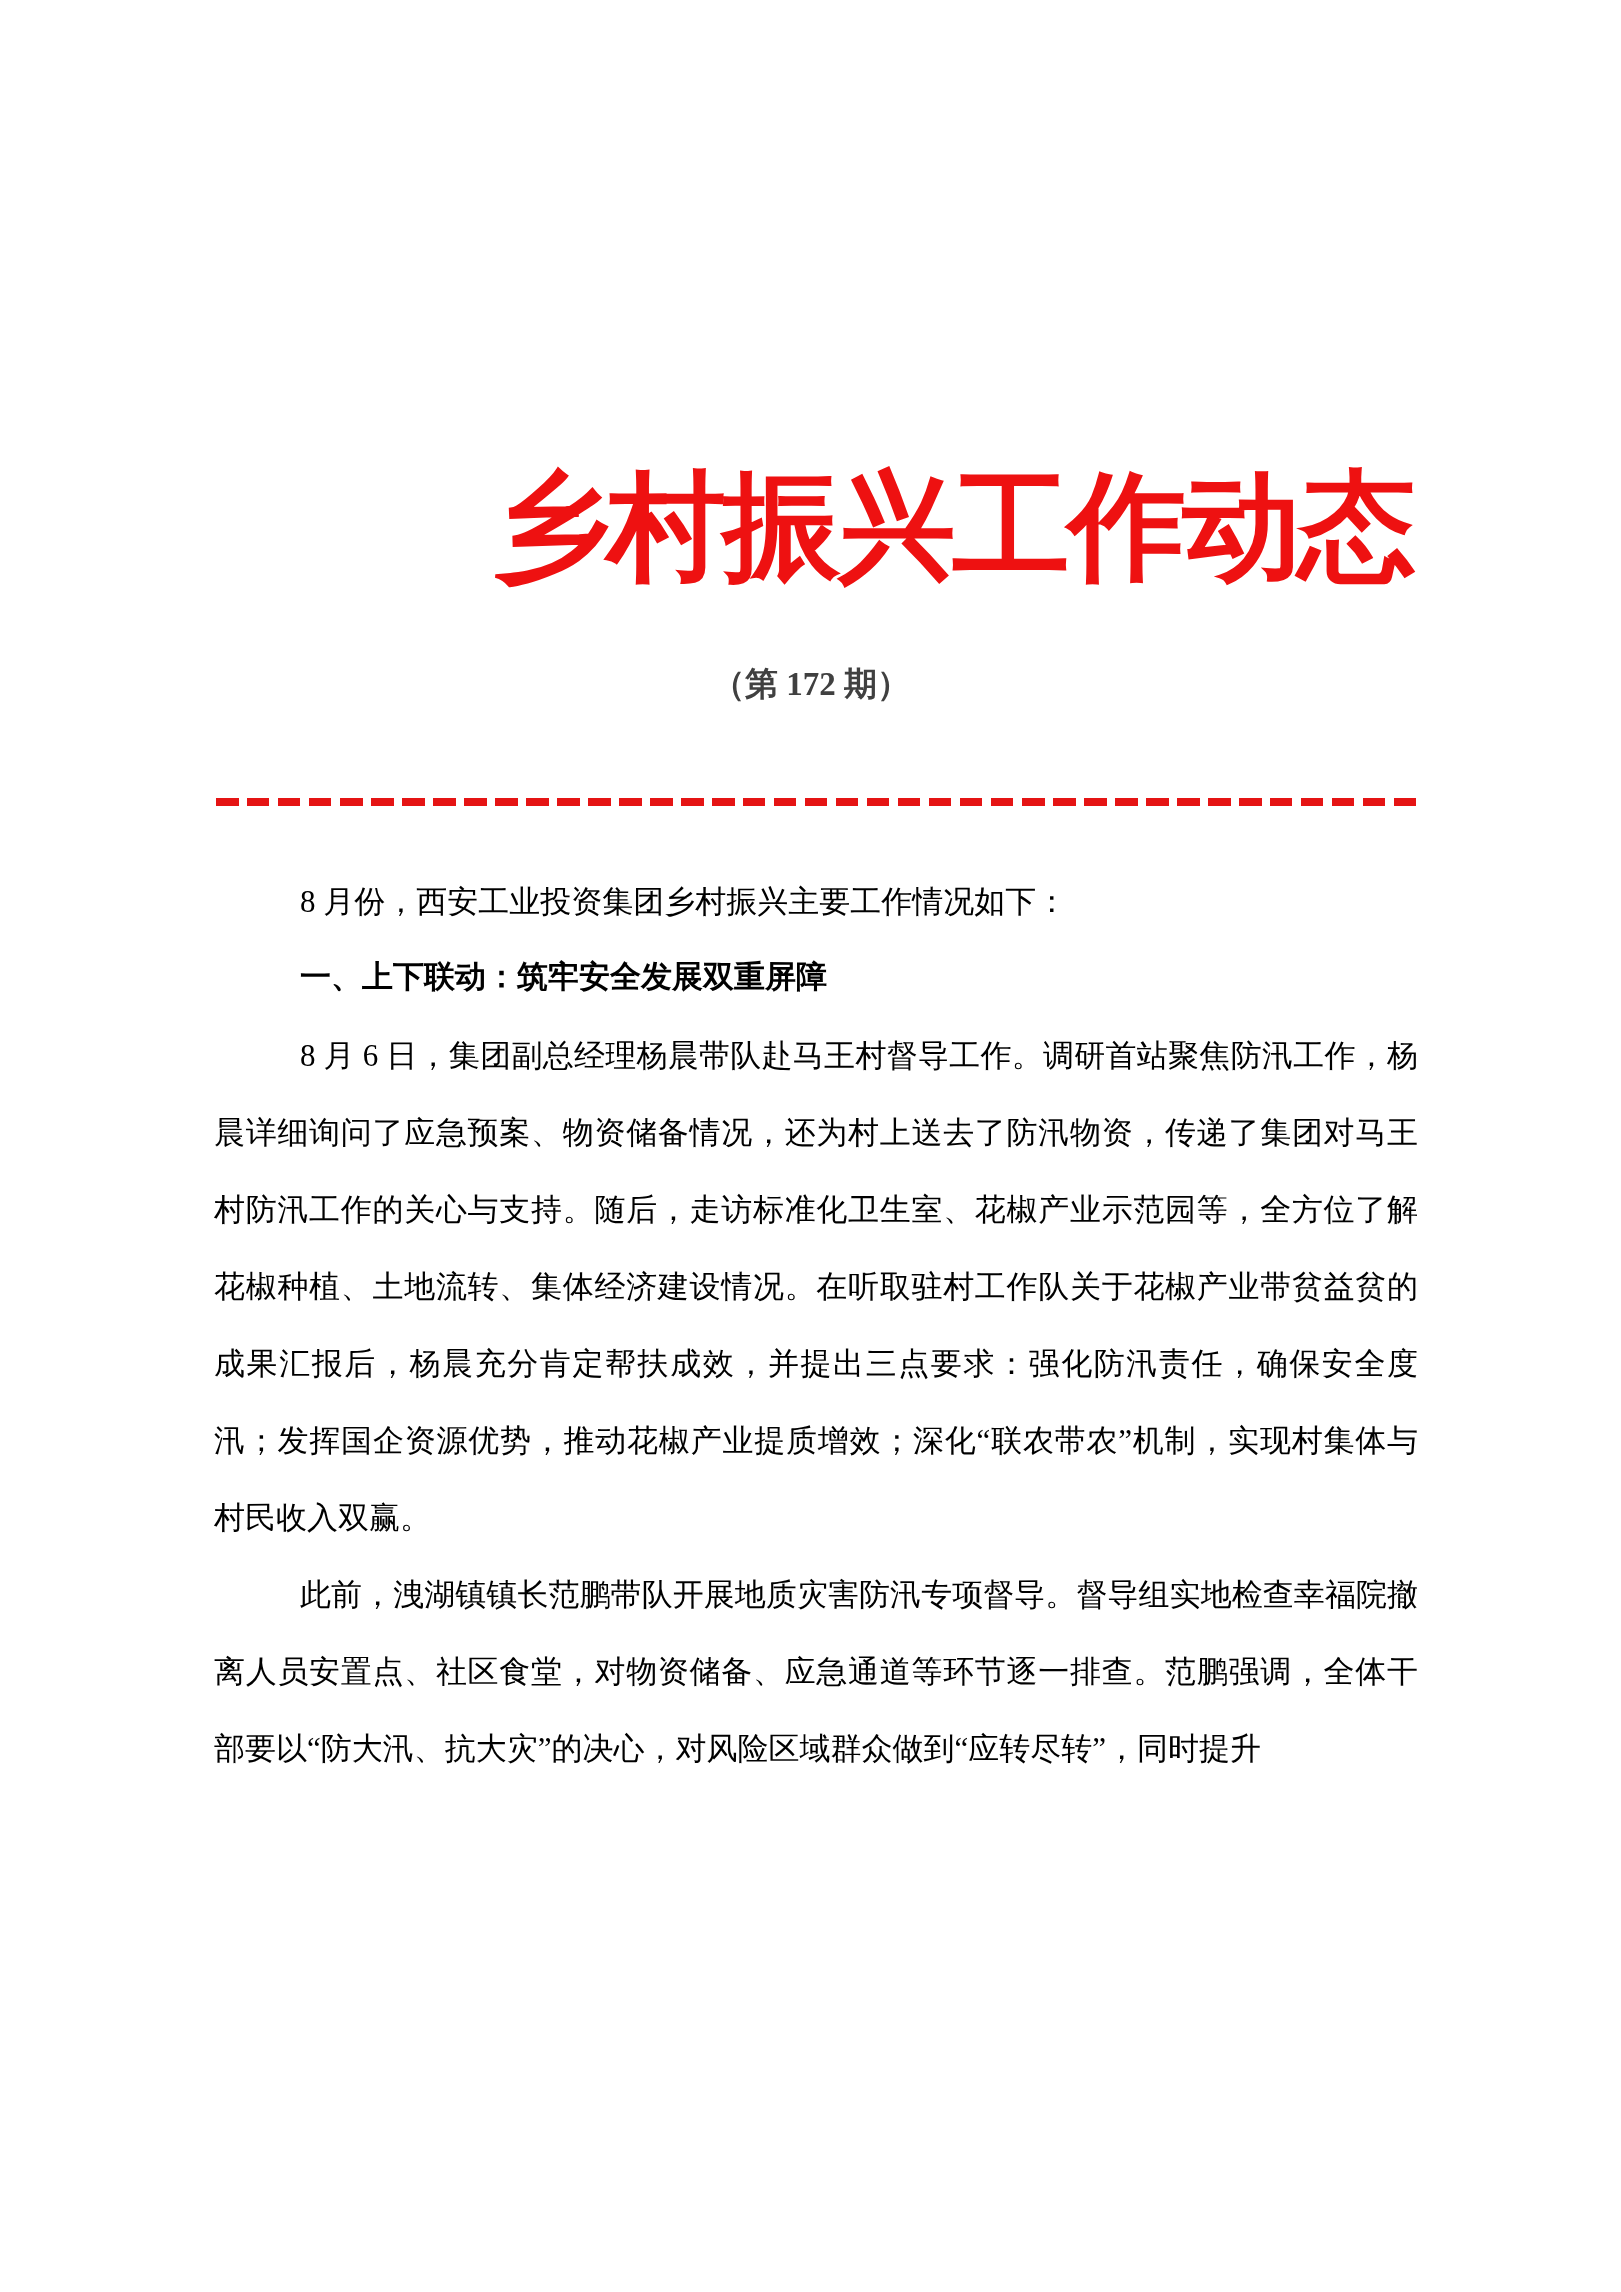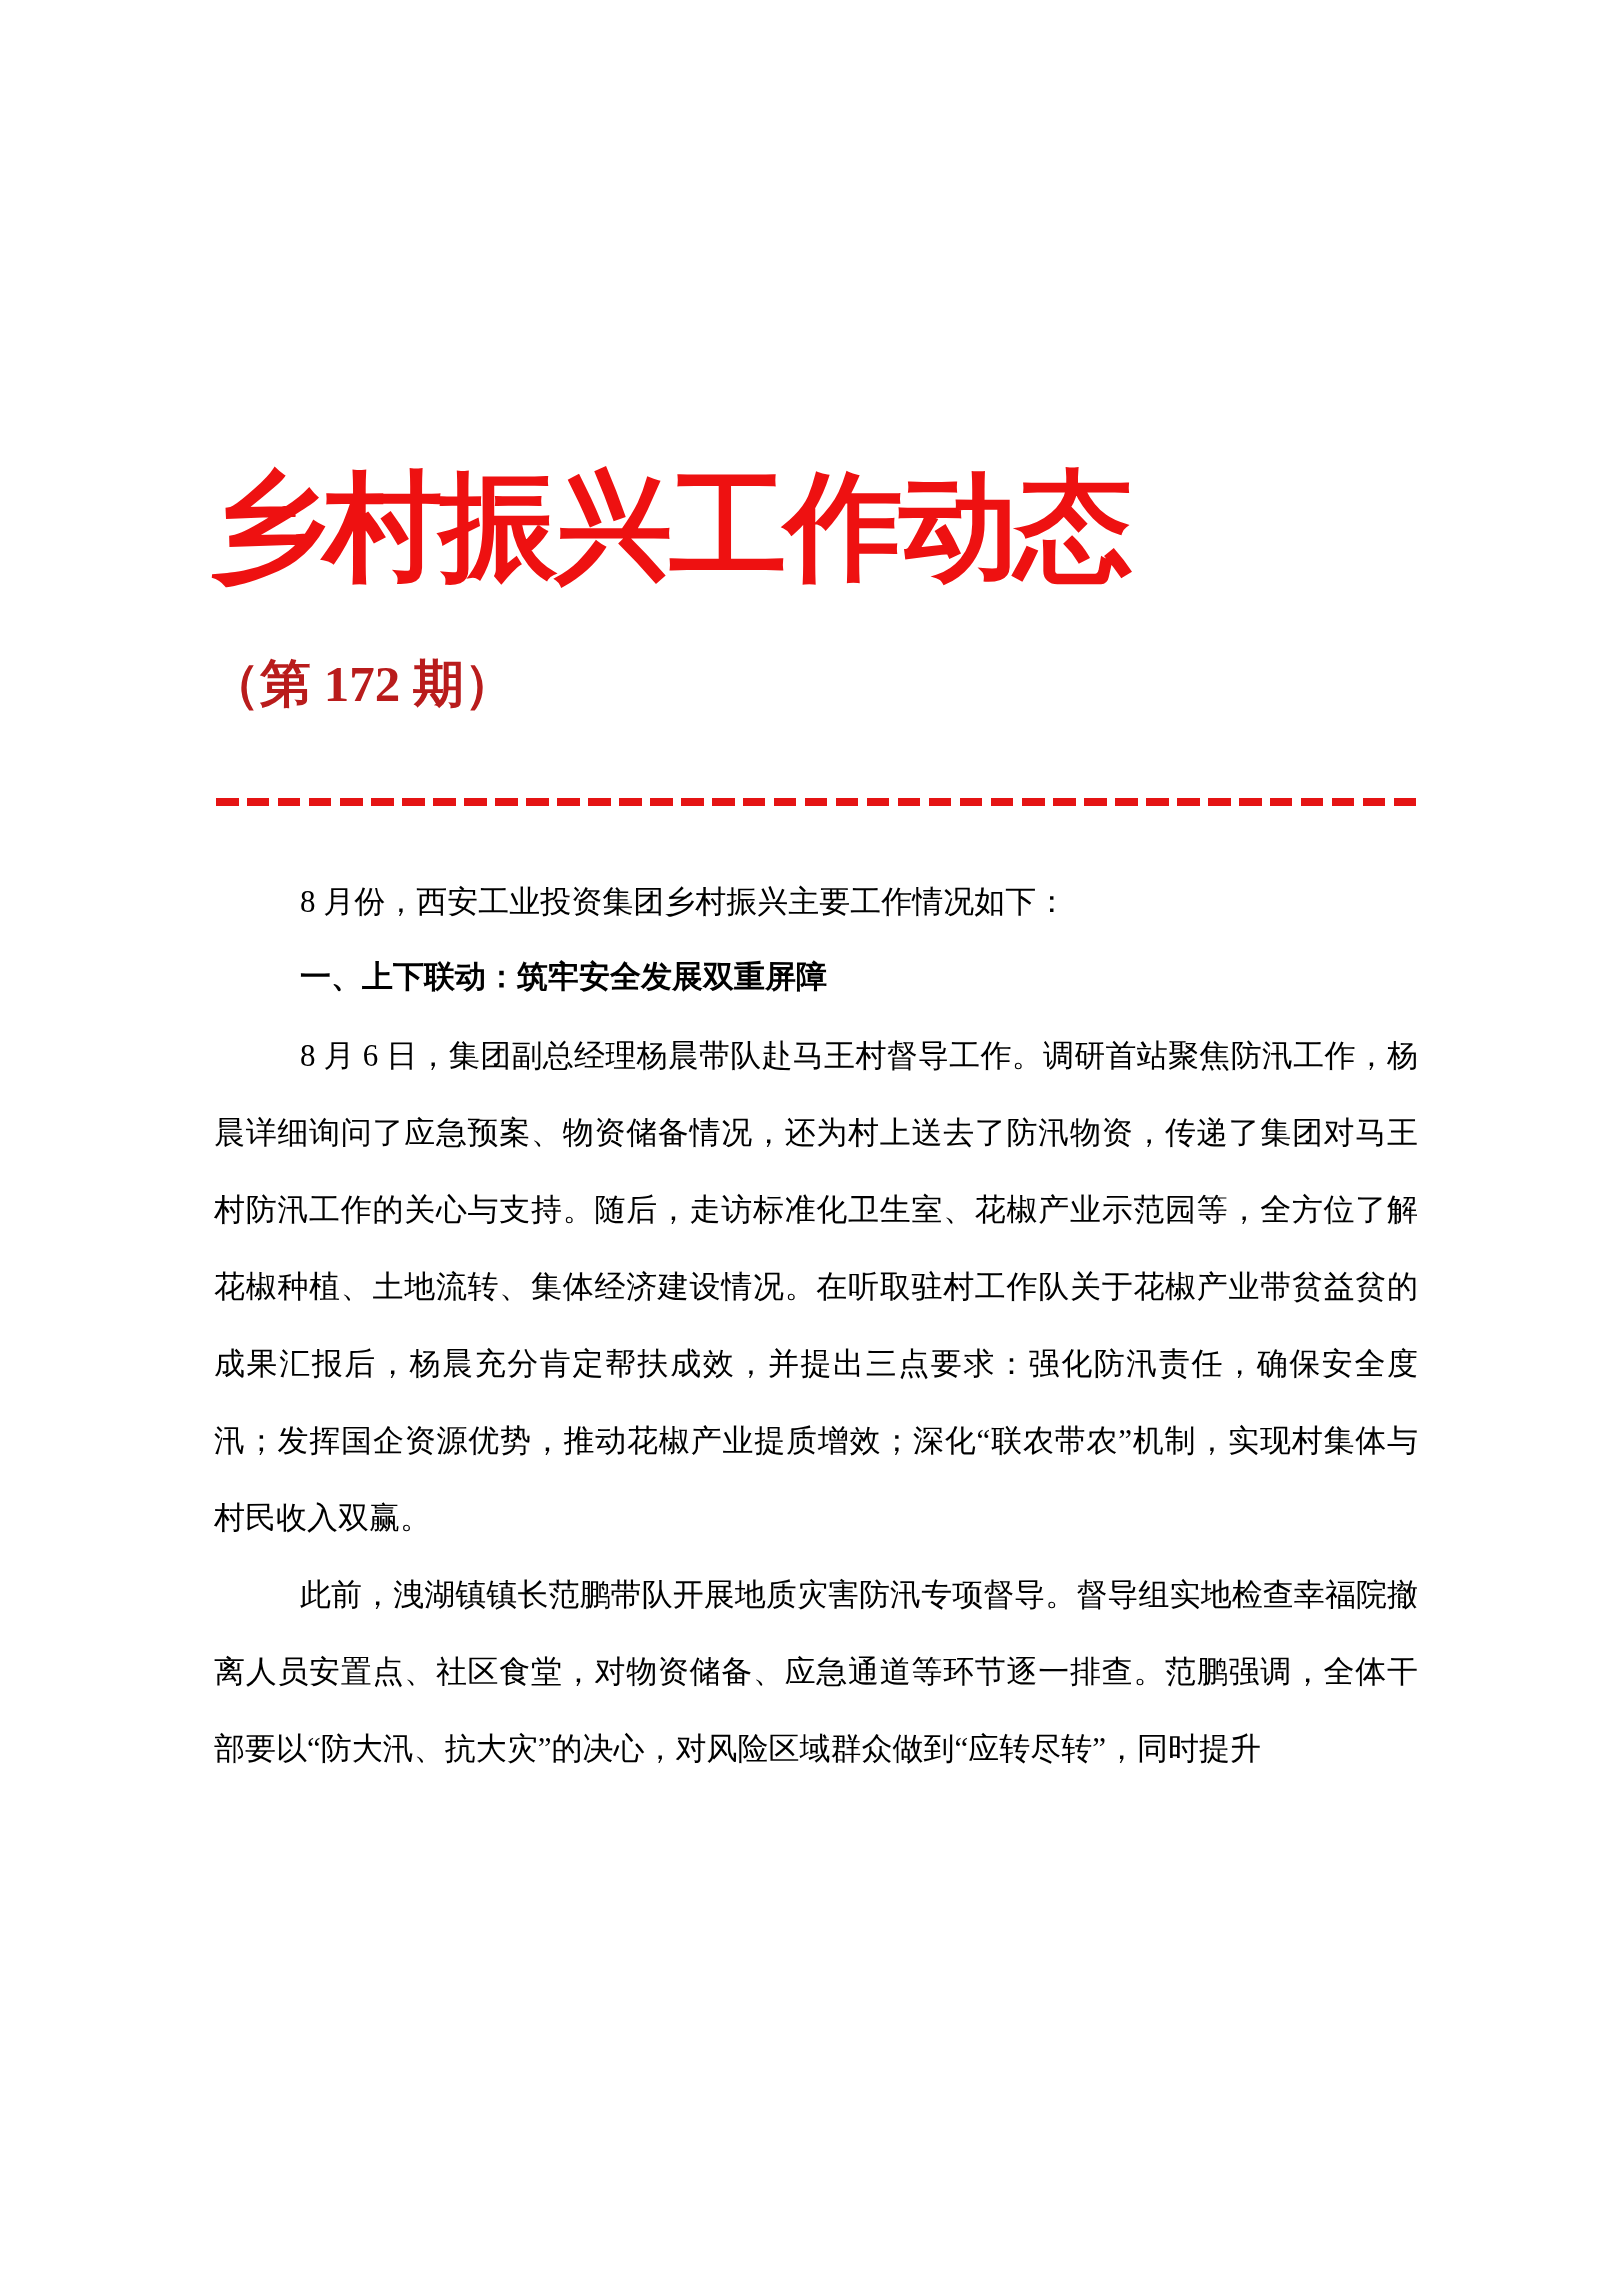--- a/index.html
+++ b/index.html
@@ -15,41 +15,41 @@
     background: #ffffff;
     overflow: hidden;
     font-family: "Liberation Serif", serif;
   }
 
   .doc-title {
     position: absolute;
     top: 459px;
     left: 209px;
     width: 1204px;
-    text-align: left;
+    text-align: right;
     font-family: "Liberation Serif", serif;
     font-size: 118px;
     line-height: 137px;
     font-weight: bold;
     color: #ee1111;
     letter-spacing: -2.9px;
     white-space: nowrap;
   }
 
   .doc-issue {
     position: absolute;
     top: 653px;
     left: 209px;
     width: 1204px;
-    text-align: left;
+    text-align: center;
     font-family: "Liberation Serif", serif;
-    font-size: 51px;
+    font-size: 33px;
     line-height: 63px;
     font-weight: bold;
-    color: #b91c1c;
+    color: #404040;
     white-space: nowrap;
   }
 
   .divider-dashed {
     position: absolute;
     top: 798px;
     left: 216px;
     width: 1202px;
     height: 7.8px;
     background: repeating-linear-gradient(

